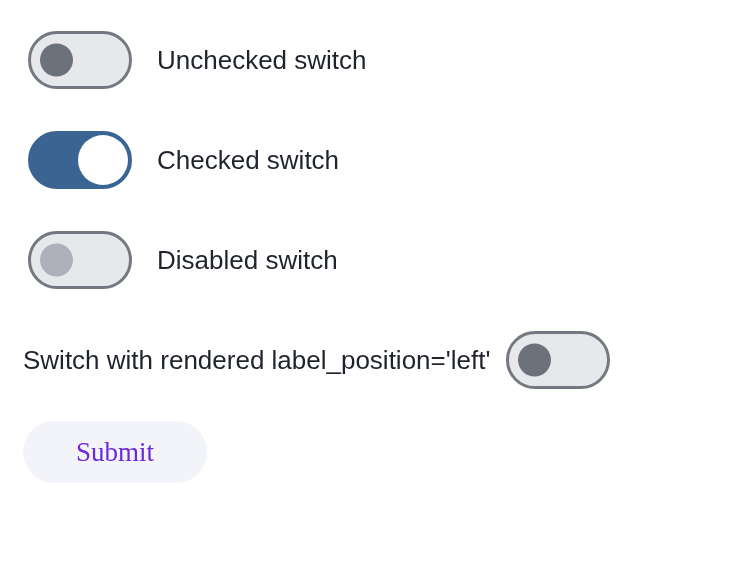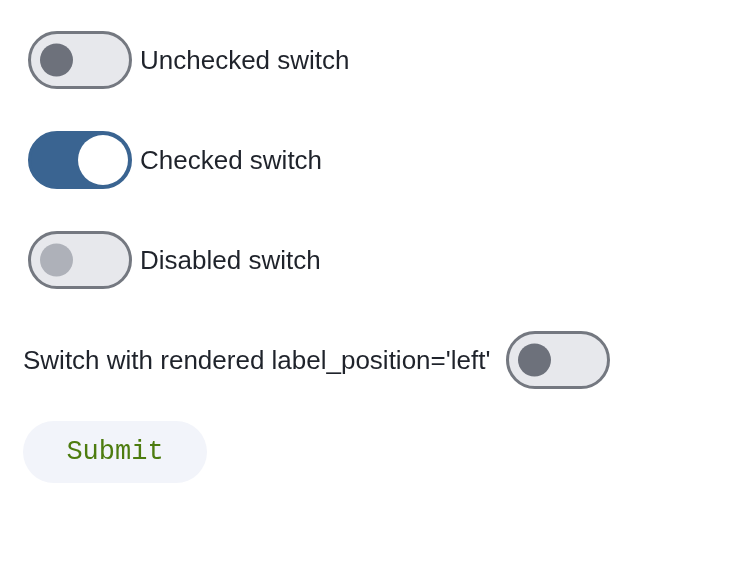--- a/index.html
+++ b/index.html
@@ -50,41 +50,41 @@
     width: 50px;
     height: 50px;
     background: #ffffff;
   }
   .switch.disabled .thumb {
     background: #aeb1b9;
   }
   .label {
     font-size: 26px;
     color: #1f232b;
-    margin-left: 8px;
+    margin-left: 25px;
     white-space: nowrap;
   }
   .row.label-left {
     margin-left: -5px;
     margin-bottom: 32px;
   }
   .row.label-left .label {
     margin-left: 0;
     margin-right: 16px;
   }
   .submit-btn {
     display: block;
     margin-left: -5px;
     width: 184px;
     height: 62px;
     border: none;
     border-radius: 31px;
     background: #f2f4fa;
-    color: #4d7c0f;
-    font-family: Liberation Mono, monospace;
+    color: #6d28d9;
+    font-family: Liberation Serif, serif;
     font-size: 27px;
     font-weight: 400;
     cursor: pointer;
     text-align: center;
     line-height: 62px;
     padding: 0;
   }
 </style>
 </head>
 <body>

